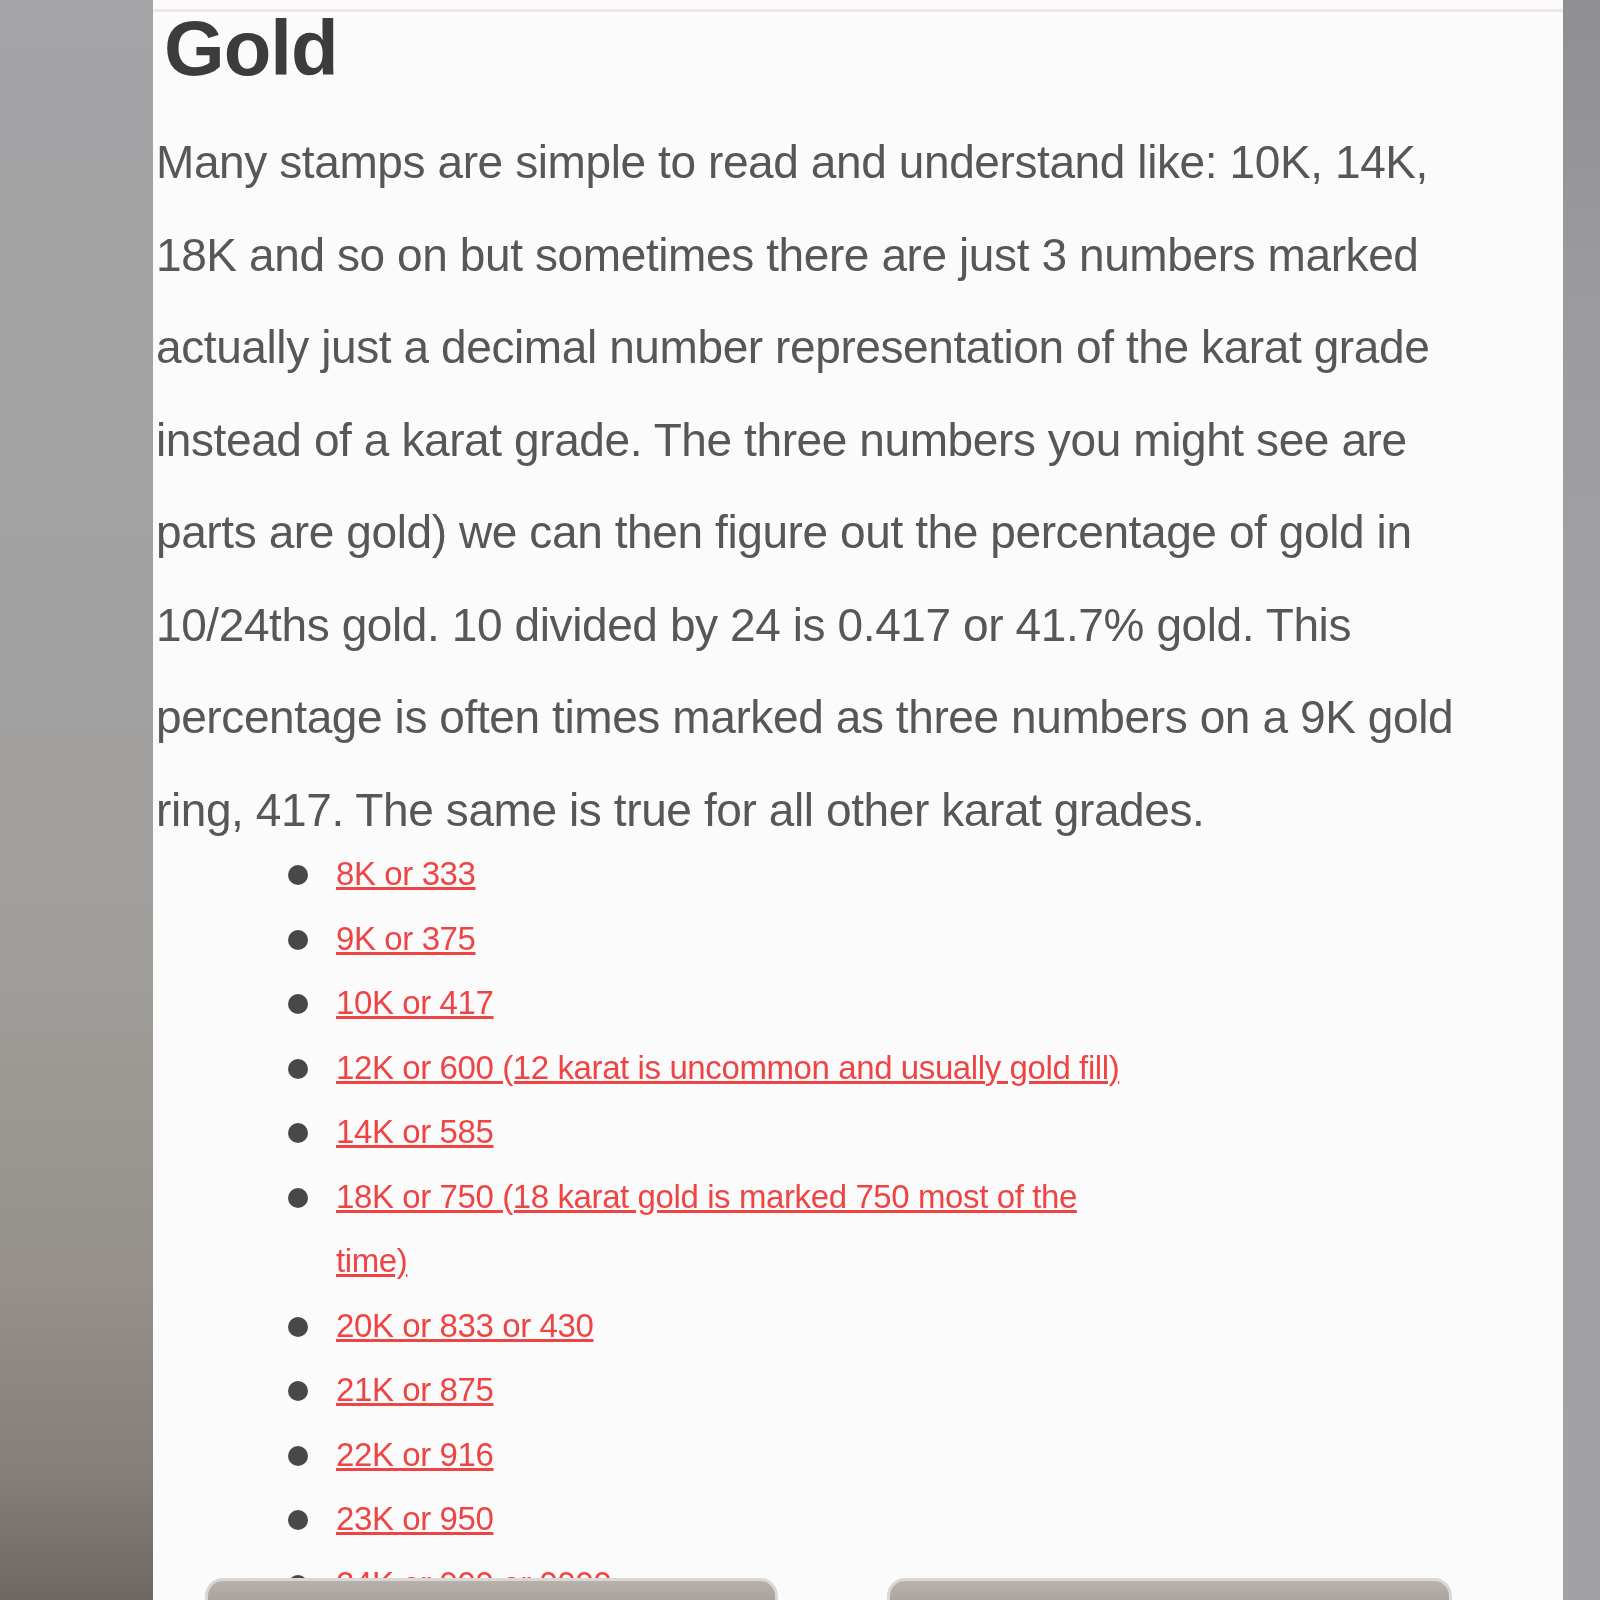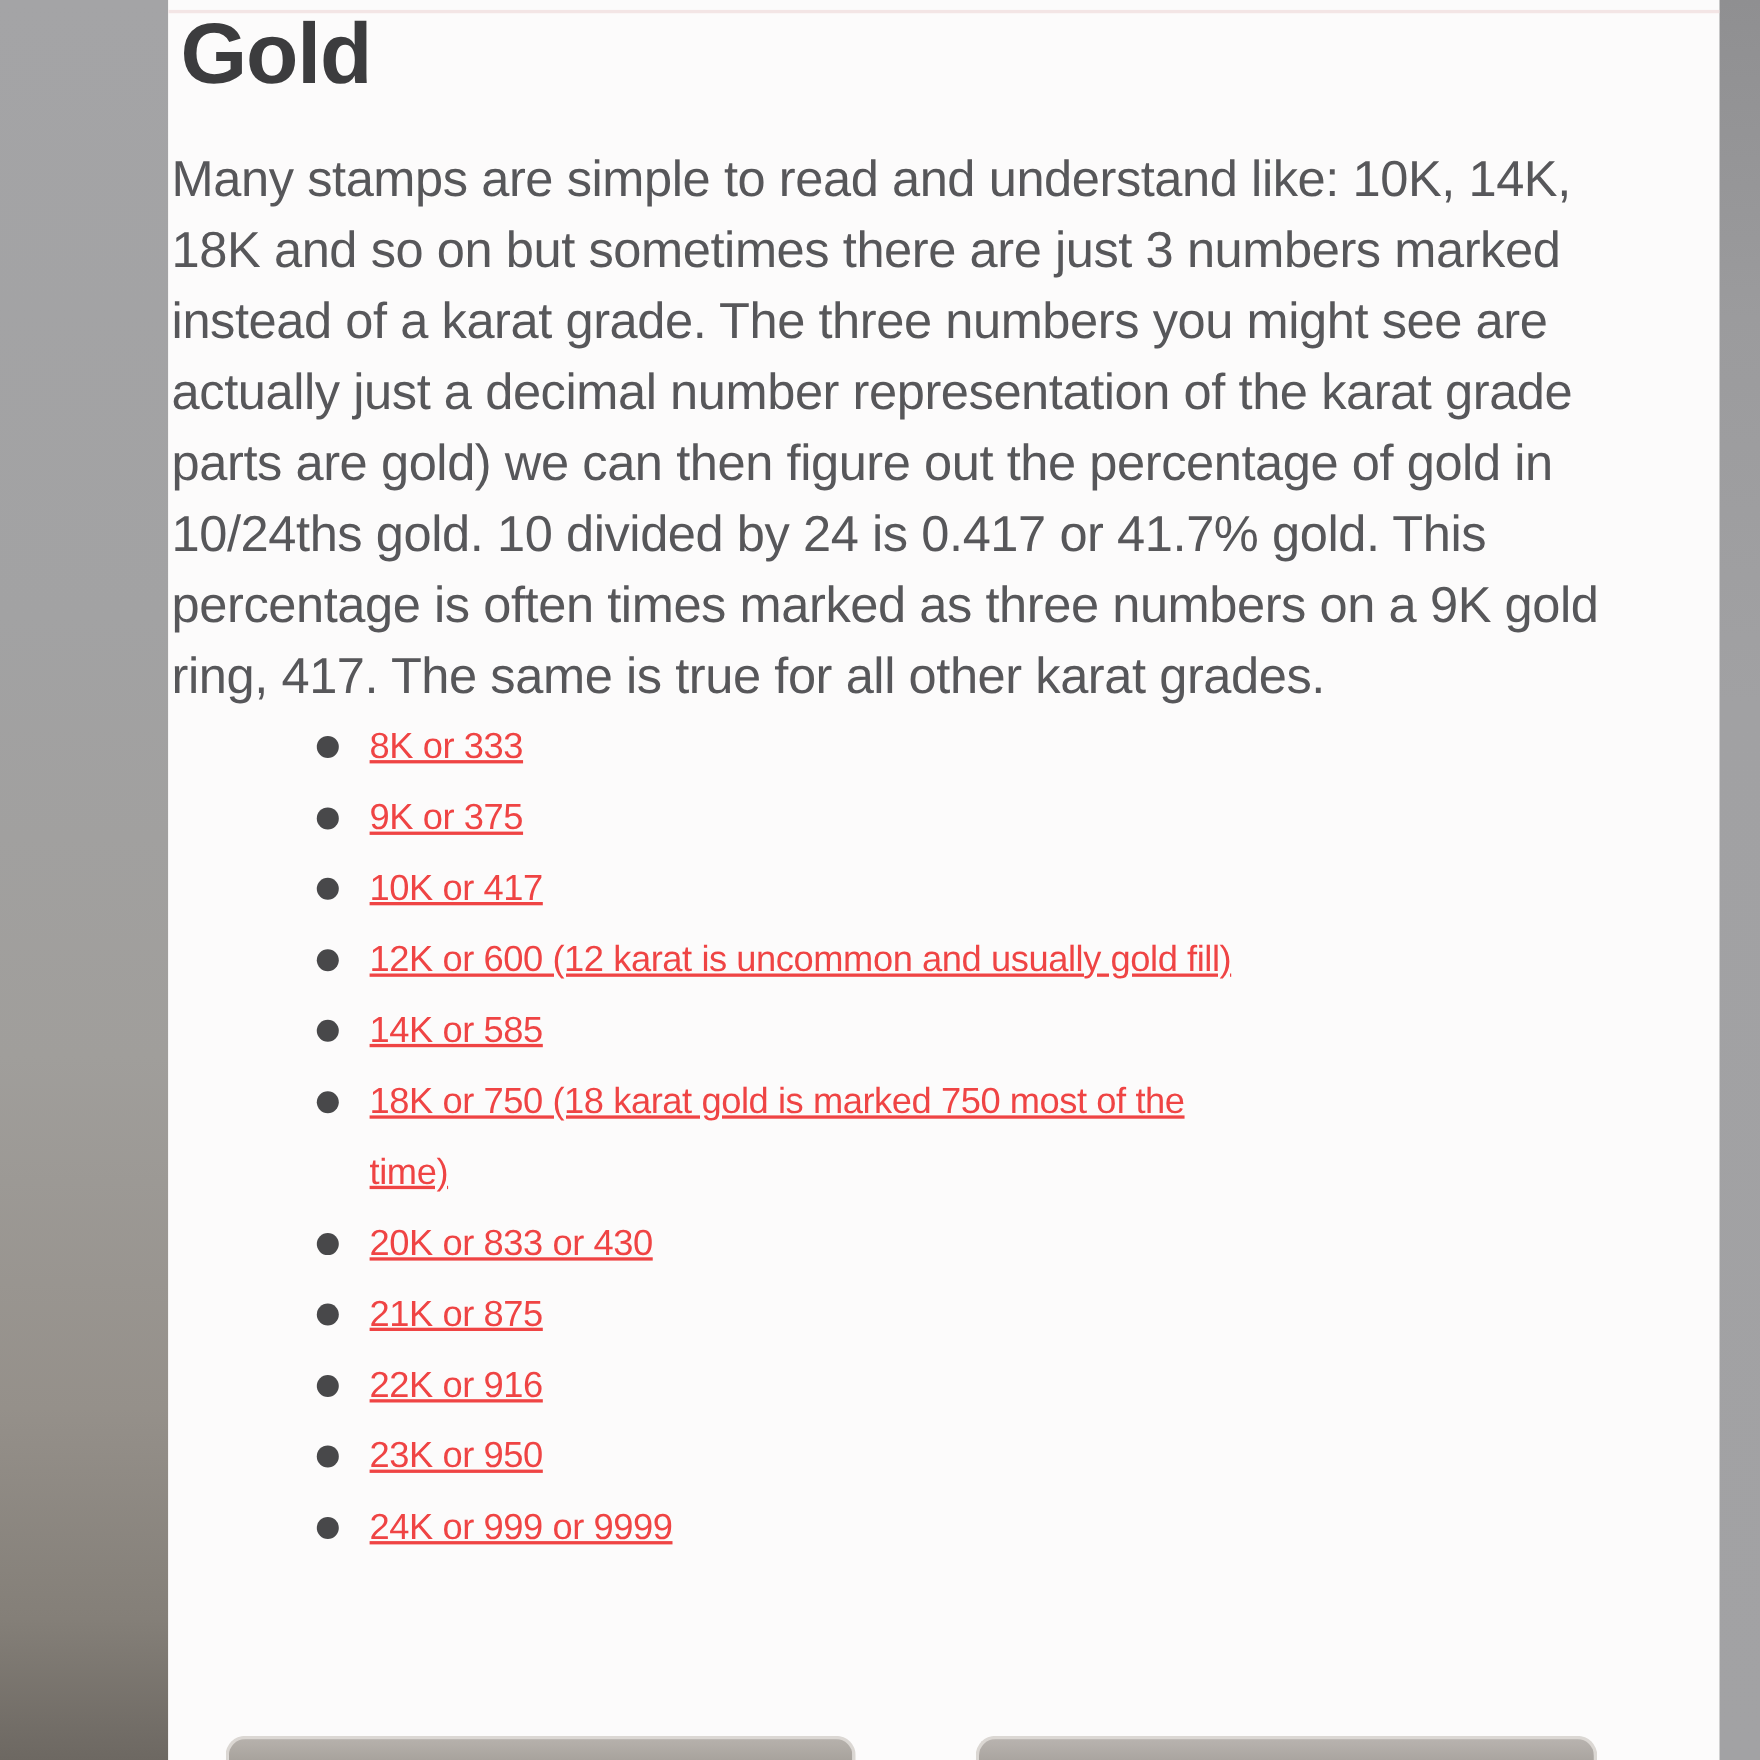--- a/index.html
+++ b/index.html
@@ -59,20 +59,21 @@
   }
   .paragraph {
     margin-top: 40px;
     font-size: 46px;
     line-height: 64.5px;
     letter-spacing: -0.4px;
     color: #57575a;
   }
   .pline {
     white-space: nowrap;
+    margin-top: 28px;
   }
   .karat-list {
     margin: 0;
     padding-left: 132px;
     font-size: 33px;
     line-height: 64.5px;
     letter-spacing: -0.4px;
     color: #ef4444;
     text-decoration: underline;
   }
@@ -110,22 +111,22 @@
 
   <div class="band-left"></div>
   <div class="band-right"></div>
 
   <div class="content">
     <h1 class="headline">Gold</h1>
 
     <div class="paragraph">
         <div class="pline">Many stamps are simple to read and understand like: 10K, 14K,</div>
         <div class="pline">18K and so on but sometimes there are just 3 numbers marked</div>
+        <div class="pline">actually just a decimal number representation of the karat grade</div>
         <div class="pline">instead of a karat grade. The three numbers you might see are</div>
-        <div class="pline">actually just a decimal number representation of the karat grade</div>
         <div class="pline">parts are gold) we can then figure out the percentage of gold in</div>
         <div class="pline">10/24ths gold. 10 divided by 24 is 0.417 or 41.7% gold. This</div>
         <div class="pline">percentage is often times marked as three numbers on a 9K gold</div>
         <div class="pline">ring, 417. The same is true for all other karat grades.</div>
       </div>
 
     <div class="karat-list">
         <div class="li">
           <span class="dot"></span>
           <div class="li-text">

